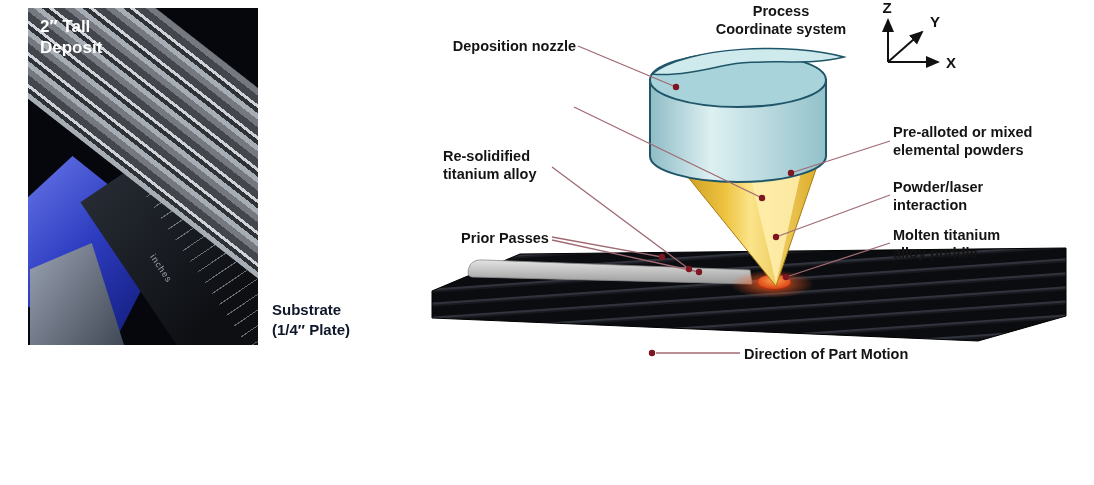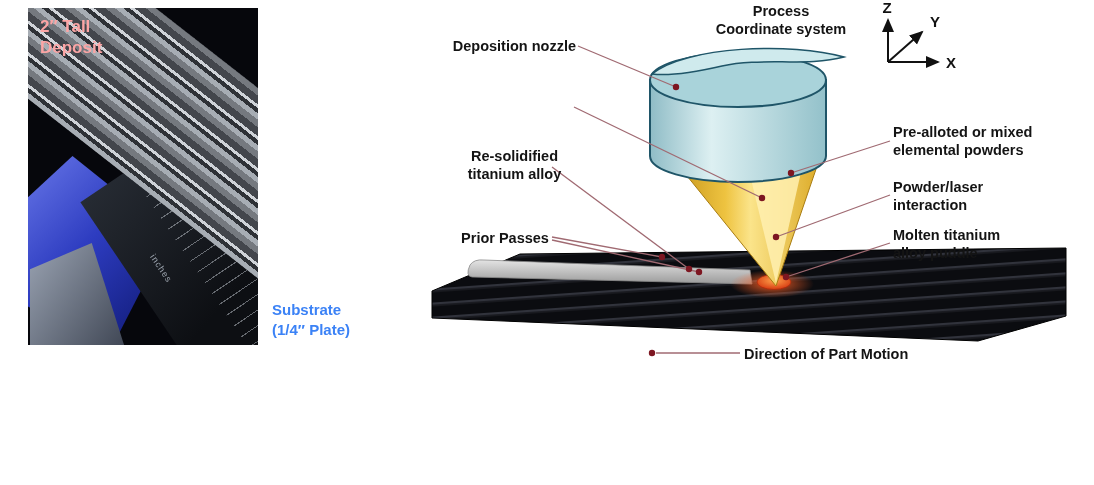--- a/index.html
+++ b/index.html
@@ -14,29 +14,29 @@
     background:linear-gradient(135deg,#6a79ea 0%,#2d3cc0 45%,#0b1468 100%);
     clip-path:polygon(35% 0,100% 40%,60% 100%,0 75%,0 25%);}
   .p-edge{position:absolute;left:2px;top:235px;width:95px;height:105px;
     background:linear-gradient(125deg,#9aa3b2,#3f4654);
     clip-path:polygon(0 25%,65% 0,100% 100%,0 100%);}
   .p-ruler{position:absolute;left:104px;top:128px;width:165px;height:235px;transform:rotate(-34deg);
     background:linear-gradient(165deg,#262b33,#0d0f13 65%);}
   .p-ticks{position:absolute;left:58px;top:15px;width:46px;height:200px;
     background:repeating-linear-gradient(0deg,rgba(190,196,204,.5) 0 1px,transparent 1px 13px);}
   .p-inches{position:absolute;left:14px;top:95px;color:#9aa2ac;font-size:9px;transform:rotate(90deg);letter-spacing:1px;}
-  .p-label{position:absolute;left:12px;top:8px;color:#fca5a5;font-size:17px;font-weight:600;line-height:1.25;z-index:5;}
-  .sub-label{position:absolute;left:272px;top:300px;font-size:15px;font-weight:600;color:#3b82f6;line-height:1.3;}
+  .p-label{position:absolute;left:12px;top:8px;color:#ffffff;font-size:17px;font-weight:600;line-height:1.25;z-index:5;}
+  .sub-label{position:absolute;left:272px;top:300px;font-size:15px;font-weight:600;color:#0f172a;line-height:1.3;}
 
   
   .ml{white-space:pre-line;}
   .dlab{position:absolute;font-size:14.5px;font-weight:700;color:#141414;line-height:1.25;}
   .lab-nozzle{left:432px;top:37px;width:144px;text-align:right;}
   .lab-laser{left:430px;top:99px;width:144px;text-align:right;}
-  .lab-resolid{left:461px;top:147px;width:107px;text-align:center;}
+  .lab-resolid{left:443px;top:147px;width:107px;text-align:left;}
   .lab-prior{left:460px;top:229px;width:90px;text-align:center;}
   .lab-coord{left:697px;top:2px;width:168px;text-align:center;}
   .lab-powders{left:893px;top:123px;width:170px;}
   .lab-interaction{left:893px;top:178px;width:140px;}
   .lab-puddle{left:893px;top:226px;width:155px;}
   .lab-direction{left:744px;top:345px;width:215px;}
   .lab-process{left:420px;top:374px;width:280px;font-weight:700;font-size:15px;}
 
   .dsvg{position:absolute;left:410px;top:0;}
 

